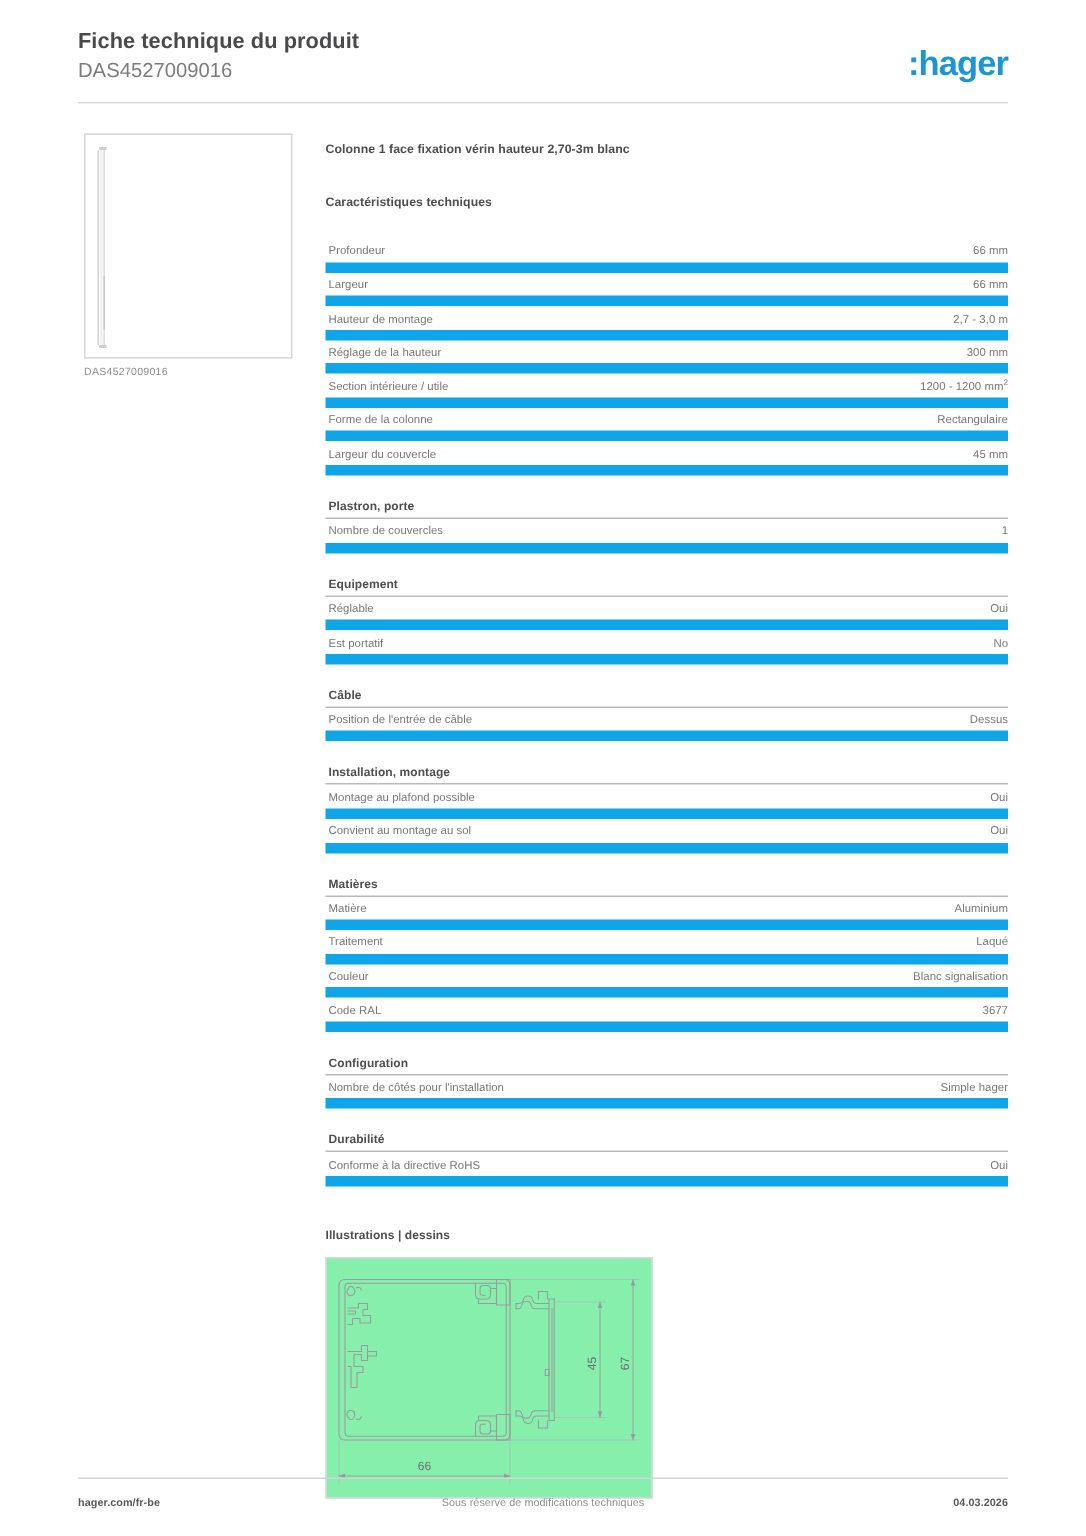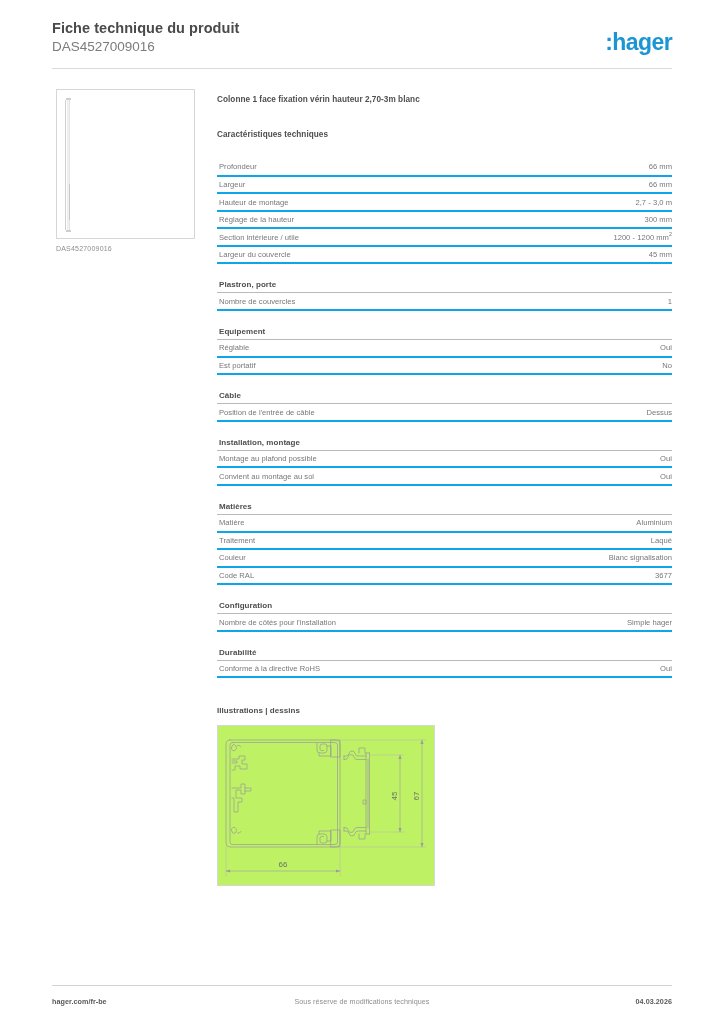--- a/index.html
+++ b/index.html
@@ -164,21 +164,21 @@
     padding: 0 0 3px 2px;
     border-bottom: 1px solid #b9babb;
   }
   .spec-row {
     display: flex;
     justify-content: space-between;
     align-items: baseline;
     font-size: 7.6px;
     color: #767779;
     padding: 3.4px 0 3.2px 2px;
-    border-bottom: 2px solid #0ea5e9;
+    border-bottom: 7px solid #0ea5e9;
     line-height: 9px;
   }
   .spec-label {
     letter-spacing: 0.02px;
     white-space: nowrap;
   }
   .spec-value {
     text-align: right;
     white-space: nowrap;
     letter-spacing: 0.02px;
@@ -196,21 +196,21 @@
     font-weight: bold;
     color: #4d4e50;
     letter-spacing: 0.05px;
     margin: 28px 0 10px 0;
   }
   .drawing-box {
     width: 218px;
     height: 161px;
     border: 1px solid #d5d6d7;
     box-sizing: border-box;
-    background: #bef264;
+    background: #86efac;
     position: relative;
   }
   .drawing-box svg { display: block; }
 
   
   .footer-rule {
     position: absolute;
     left: 52px;
     top: 985px;
     width: 620px;
@@ -295,20 +295,24 @@
           </div>
           <div class="spec-row">
             <span class="spec-label">Réglage de la hauteur</span>
             <span class="spec-value">300 mm</span>
           </div>
           <div class="spec-row">
             <span class="spec-label">Section intérieure / utile</span>
             <span class="spec-value">1200 - 1200 mm<sup>2</sup></span>
           </div>
           <div class="spec-row">
+            <span class="spec-label">Forme de la colonne</span>
+            <span class="spec-value">Rectangulaire</span>
+          </div>
+          <div class="spec-row">
             <span class="spec-label">Largeur du couvercle</span>
             <span class="spec-value">45 mm</span>
           </div>
         </div>
         <div class="spec-group">
           <div class="group-head">Plastron, porte</div>
           <div class="spec-row">
             <span class="spec-label">Nombre de couvercles</span>
             <span class="spec-value">1</span>
           </div>

